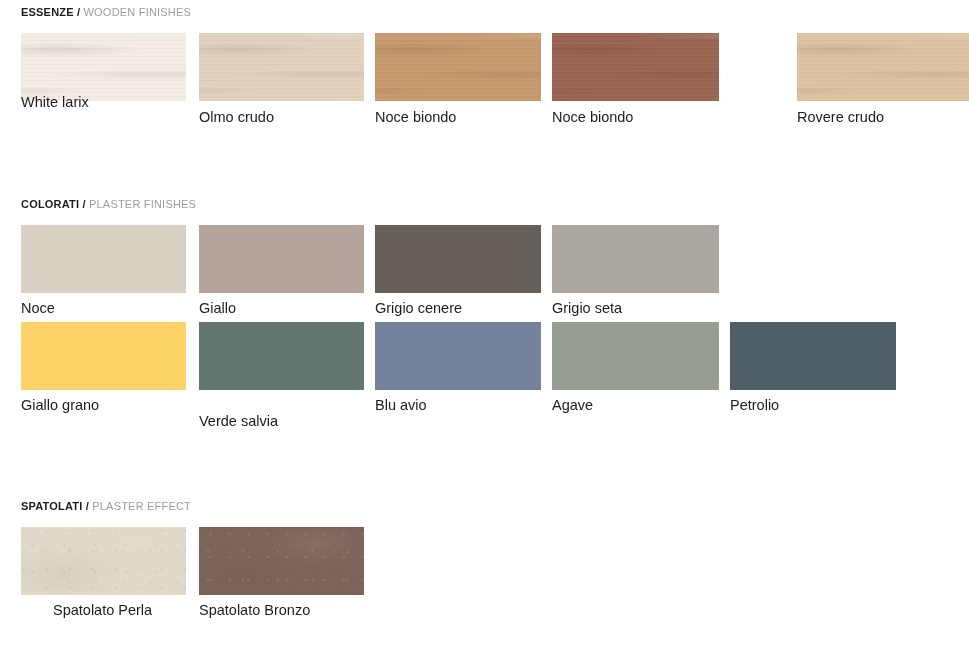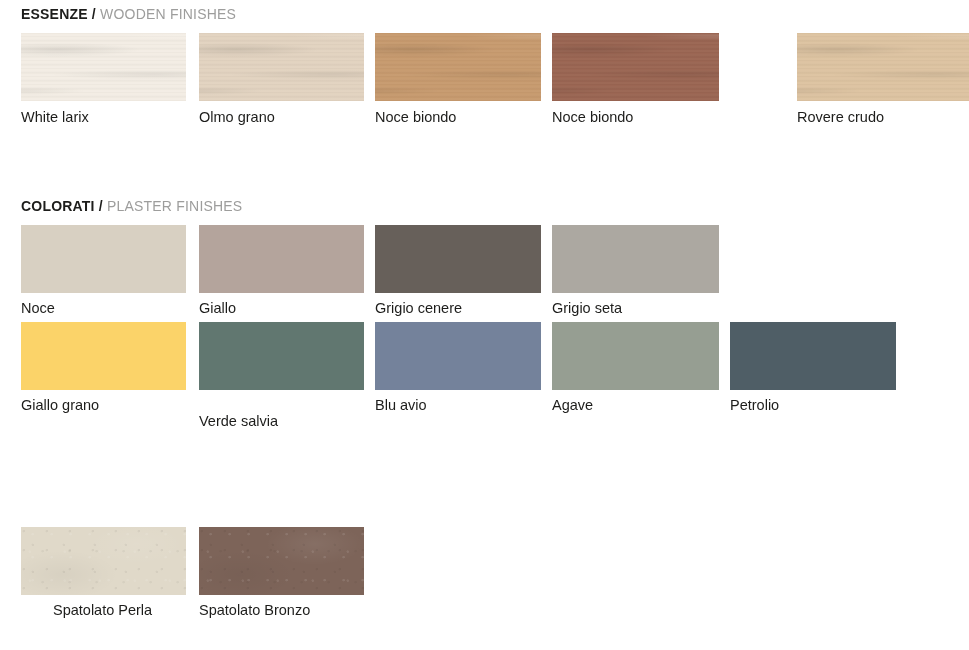--- a/index.html
+++ b/index.html
@@ -19,21 +19,21 @@
   .page {
     position: relative;
     width: 969px;
     height: 650px;
   }
 
   
   .section-head {
     position: absolute;
     left: 21px;
-    font-size: 14px;
+    font-size: 11px;
     letter-spacing: 0.2px;
     white-space: nowrap;
   }
   .section-head .it {
     font-weight: bold;
     color: #1d1d1b;
   }
   .section-head .sep {
     font-weight: bold;
     color: #1d1d1b;
@@ -114,25 +114,25 @@
   }
 </style>
 </head>
 <body>
 
 <div class="page">
     <div class="section-head" style="top: 6px;"><span class="it">ESSENZE</span><span class="sep"> / </span><span class="en">WOODEN FINISHES</span></div>
     <div class="swatch" style="left: 21px; top: 33px; width: 165px; height: 68px;">
       <div class="chip wood grain" style="background: rgb(243, 237, 228);"></div>
     </div>
-    <div class="label" style="left: 21px; top: 110px;">White larix</div>
+    <div class="label" style="left: 21px; top: 95px;">White larix</div>
     <div class="swatch" style="left: 199px; top: 33px; width: 165px; height: 68px;">
       <div class="chip wood grain" style="background: rgb(226, 211, 192);"></div>
     </div>
-    <div class="label" style="left: 199px; top: 110px;">Olmo grano</div>
+    <div class="label" style="left: 199px; top: 110px;">Olmo crudo</div>
     <div class="swatch" style="left: 375px; top: 33px; width: 166px; height: 68px;">
       <div class="chip wood grain" style="background: rgb(199, 154, 110);"></div>
     </div>
     <div class="label" style="left: 375px; top: 110px;">Noce biondo</div>
     <div class="swatch" style="left: 552px; top: 33px; width: 167px; height: 68px;">
       <div class="chip wood grain" style="background: rgb(154, 101, 82);"></div>
     </div>
     <div class="label" style="left: 552px; top: 110px;">Noce biondo</div>
     <div class="swatch" style="left: 797px; top: 33px; width: 172px; height: 68px;">
       <div class="chip wood grain" style="background: rgb(221, 195, 161);"></div>
@@ -168,20 +168,21 @@
     </div>
     <div class="label" style="left: 375px; top: 398px;">Blu avio</div>
     <div class="swatch" style="left: 552px; top: 322px; width: 167px; height: 68px;">
       <div class="chip" style="background: rgb(150, 158, 146);"></div>
     </div>
     <div class="label" style="left: 552px; top: 398px;">Agave</div>
     <div class="swatch" style="left: 730px; top: 322px; width: 166px; height: 68px;">
       <div class="chip" style="background: rgb(79, 94, 102);"></div>
     </div>
     <div class="label" style="left: 730px; top: 398px; text-align: right;">Petrolio</div>
+    <div class="section-head" style="top: 500px;"><span class="it">SPATOLATI</span><span class="sep"> / </span><span class="en">PLASTER EFFECT</span></div>
     <div class="swatch" style="left: 21px; top: 527px; width: 165px; height: 68px;">
       <div class="chip plaster" style="background: rgb(224, 217, 201);"></div>
     </div>
     <div class="label" style="left: 21px; top: 603px; margin-left: 32px;">Spatolato Perla</div>
     <div class="swatch" style="left: 199px; top: 527px; width: 165px; height: 68px;">
       <div class="chip plaster" style="background: rgb(125, 100, 89);"></div>
     </div>
     <div class="label" style="left: 199px; top: 603px;">Spatolato Bronzo</div>
   </div>
 

